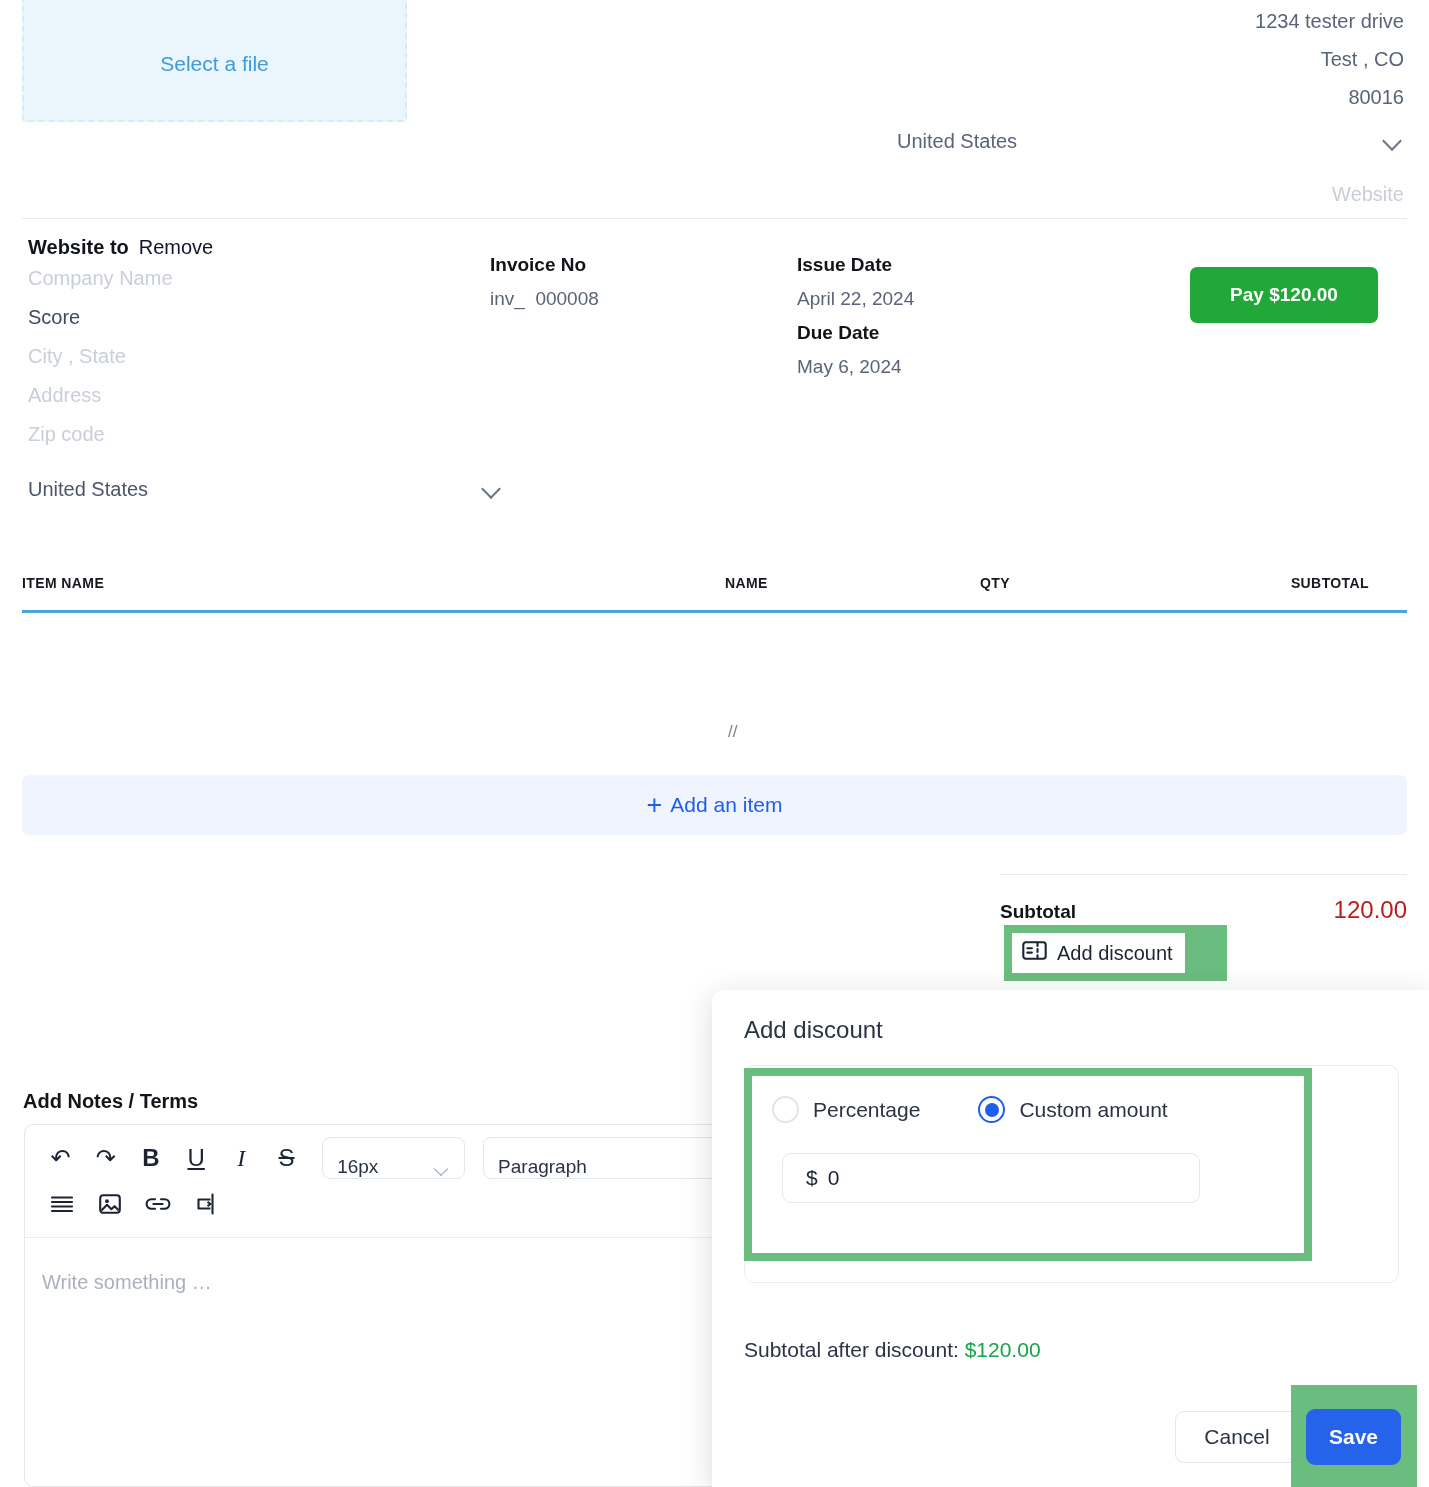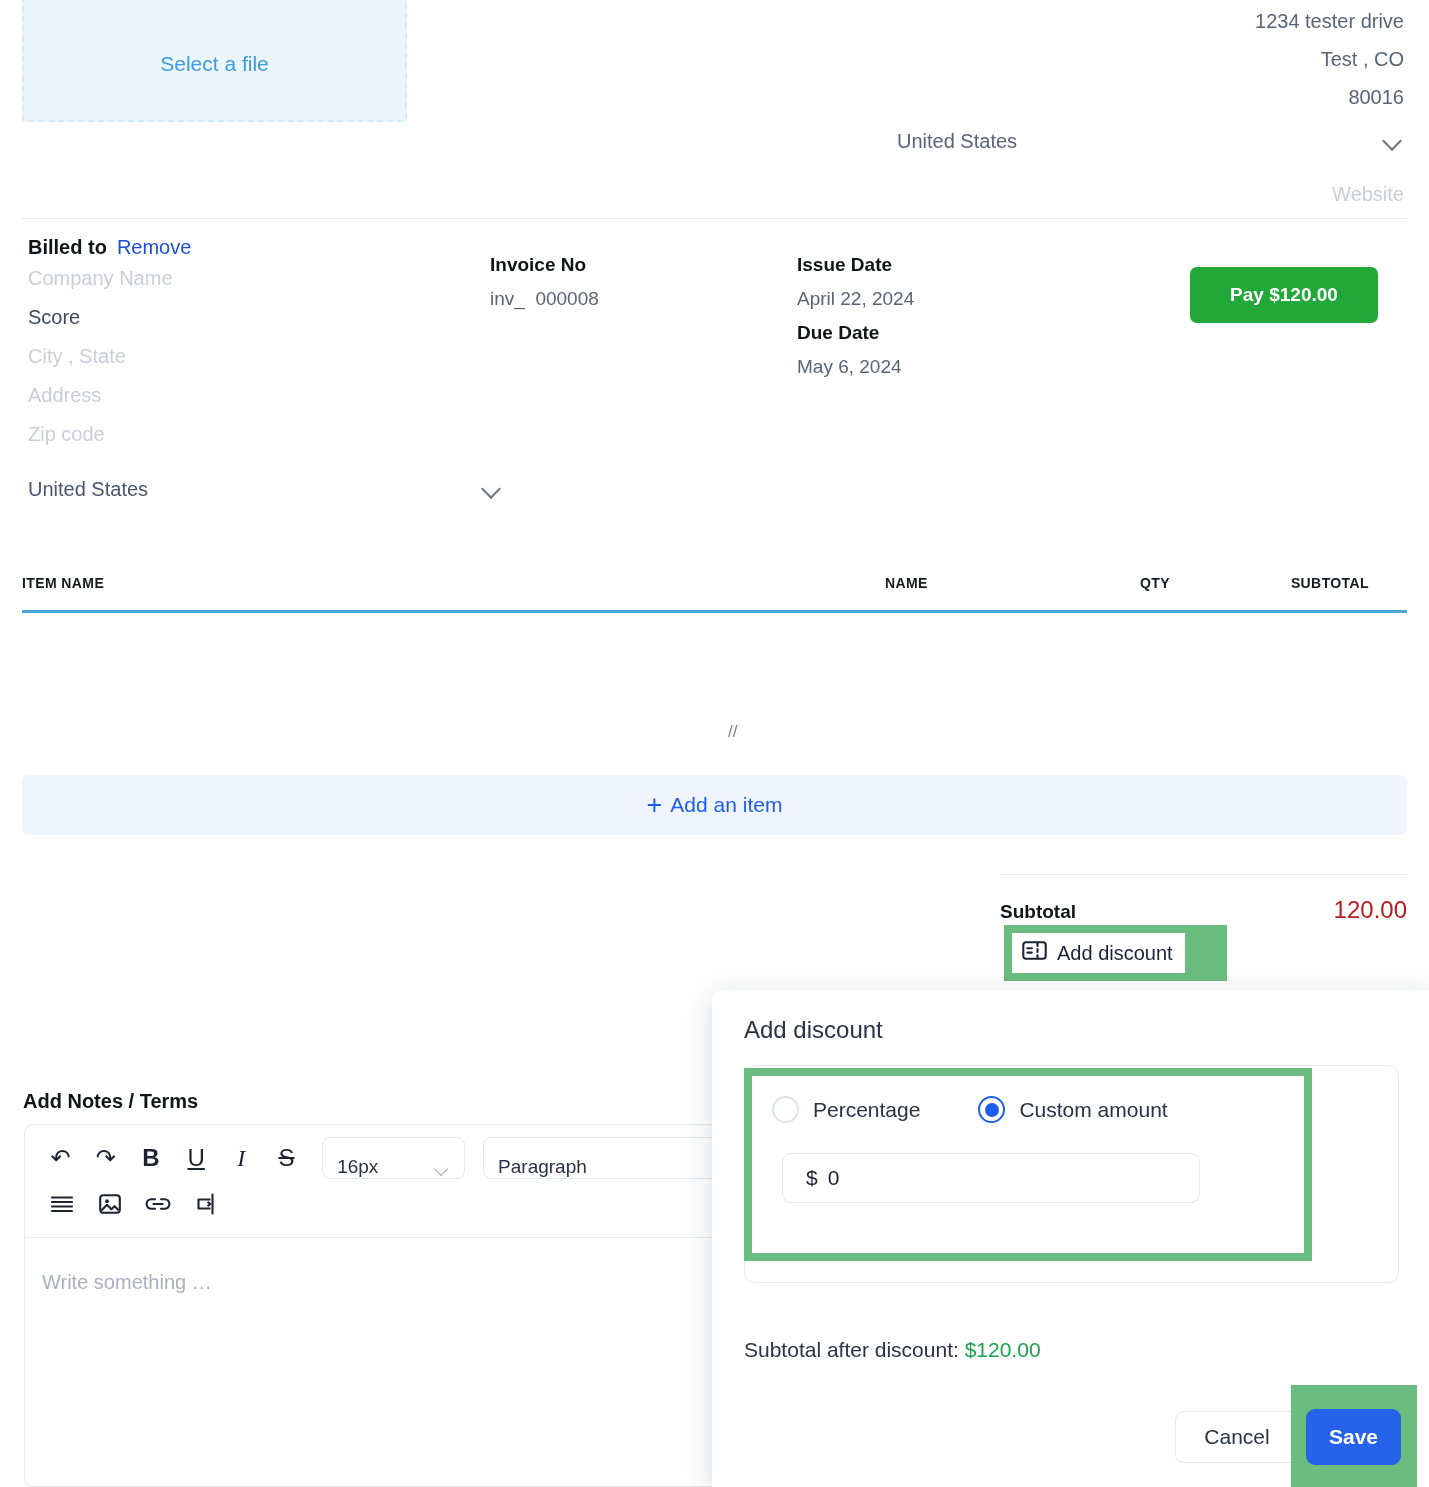--- a/index.html
+++ b/index.html
@@ -49,21 +49,21 @@
   }
 
   .hr-top {
     position: absolute; left: 22px; top: 218px;
     width: 1385px; height: 1px; background: #e6e8ec;
   }
 
   
   .billed { position: absolute; left: 28px; top: 236px; width: 440px; }
   .billed-head { font-size: 20px; font-weight: bold; color: #111418; }
-  .billed-head .rm { color: #1d4ed8; font-weight: normal; margin-left: 10px; cursor: pointer; }
+  .billed-head .rm { color: #0f172a; font-weight: normal; margin-left: 10px; cursor: pointer; }
   .ph { color: #c9ced8; font-size: 20px; line-height: 39px; }
   .filled { color: #3f4a5e; font-size: 20px; line-height: 39px; }
   .billed-country {
     position: absolute; left: 28px; top: 478px; width: 490px;
     display: flex; align-items: center;
   }
   .billed-country .cn { font-size: 20px; color: #4b556b; }
   .billed-country .chev { margin-left: auto; margin-right: 15px; }
 
   .meta-invoice { position: absolute; left: 490px; top: 250px; }
@@ -77,21 +77,21 @@
     background: #22a838; color: #fff;
     border: none; border-radius: 7px;
     font-size: 19px; font-weight: bold;
     font-family: "Liberation Sans", sans-serif;
     cursor: pointer;
   }
 
   
   .tbl { position: absolute; left: 22px; top: 575px; width: 1385px; }
   .thead { display: flex; font-size: 14px; font-weight: bold; letter-spacing: .4px; color: #16191f; }
-  .c-name { width: 863px; }
+  .c-name { width: 703px; }
   .c-price { width: 180px; }
   .c-qty { width: 180px; text-align: center; }
   .c-sub { flex: 1; text-align: right; padding-right: 38px; }
   .blue-rule { height: 3px; background: #49a6dd; margin-top: 19px; }
   .trow { display: flex; margin-top: 27px; position: relative; }
   .item-name { font-size: 19px; color: #3f4a5e; }
   .item-desc { font-size: 19px; color: #c9ced8; margin-top: 16px; }
   .price-v { font-size: 19px; color: #5a6478; }
   .price-v .dollar { margin-right: 9px; }
   .add-tax { font-size: 19px; color: #5a6478; margin-top: 17px; cursor: pointer; }
@@ -267,21 +267,21 @@
   <div class="country-row">
     <span class="country-name">United States</span>
     <span class="chev"></span>
   </div>
   <div class="website">Website</div>
 
   <div class="hr-top"></div>
 
   <div class="billed">
     <div class="billed-head">
-      <span>Billed to</span><span class="rm">Remove</span>
+      <span>Website to</span><span class="rm">Remove</span>
     </div>
     <div class="ph">Company Name</div>
     <div class="filled">Score</div>
     <div class="ph">City , State</div>
     <div class="ph">Address</div>
     <div class="ph">Zip code</div>
   </div>
   <div class="billed-country">
     <span class="cn">United States</span>
     <span class="chev"></span>

